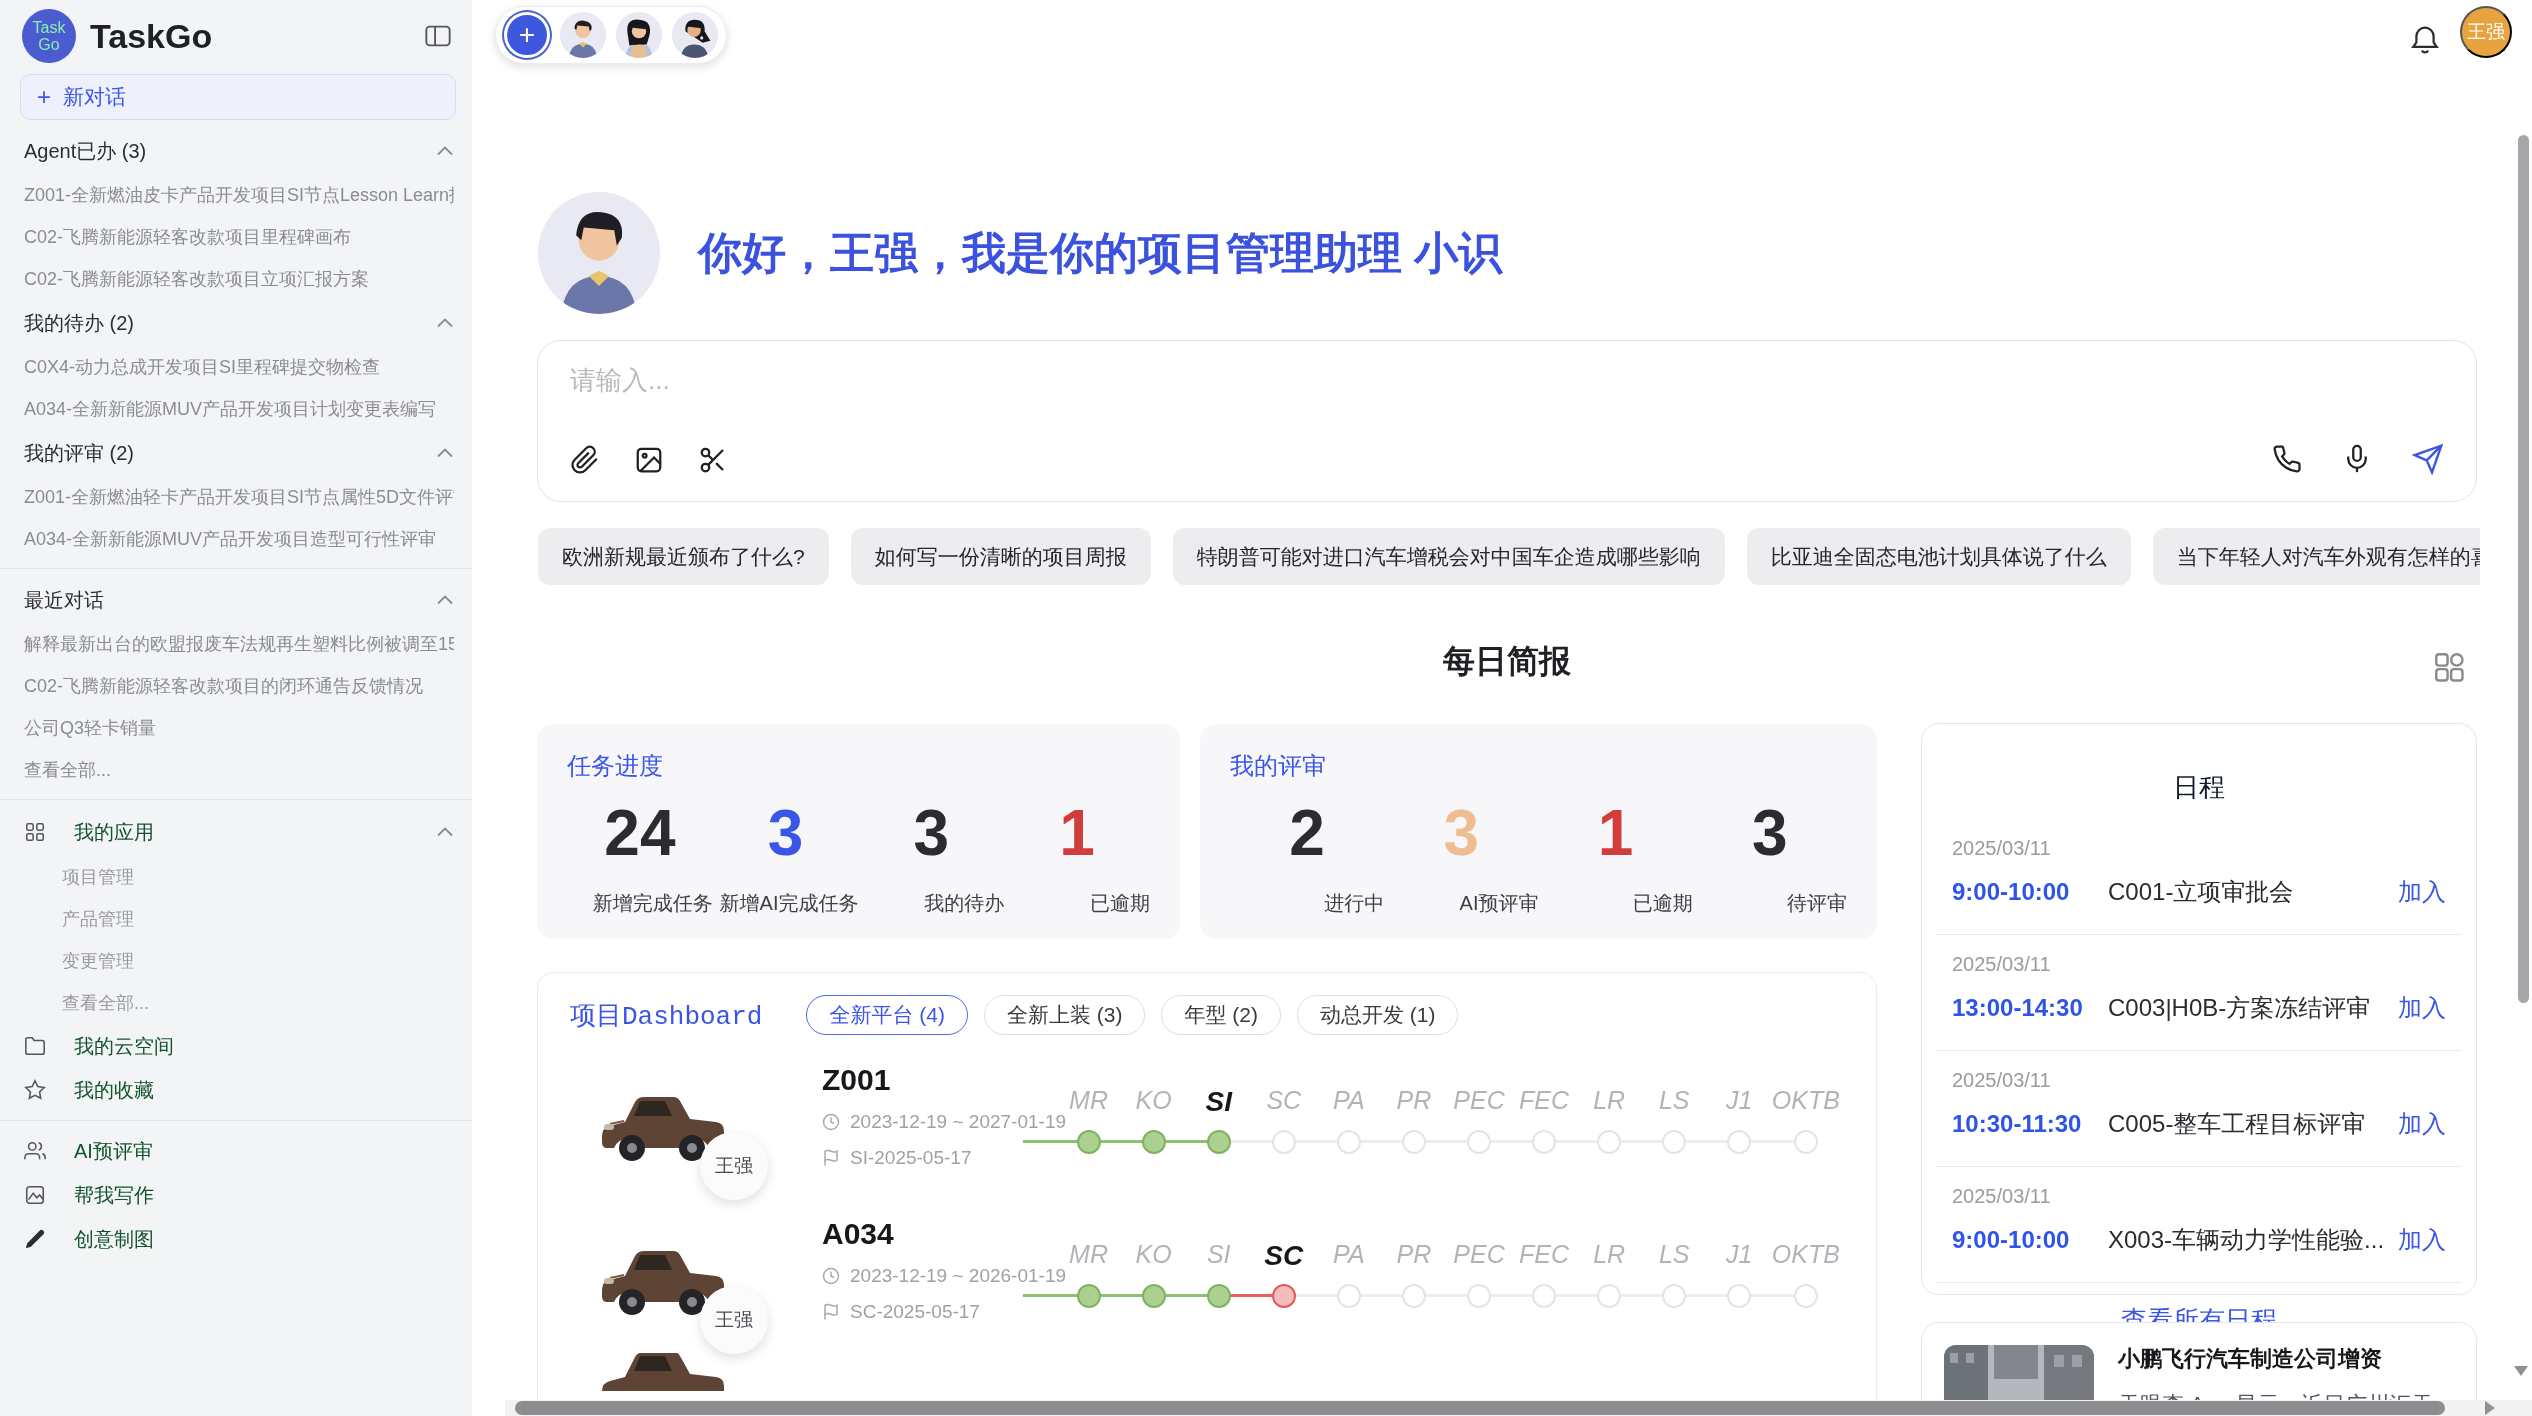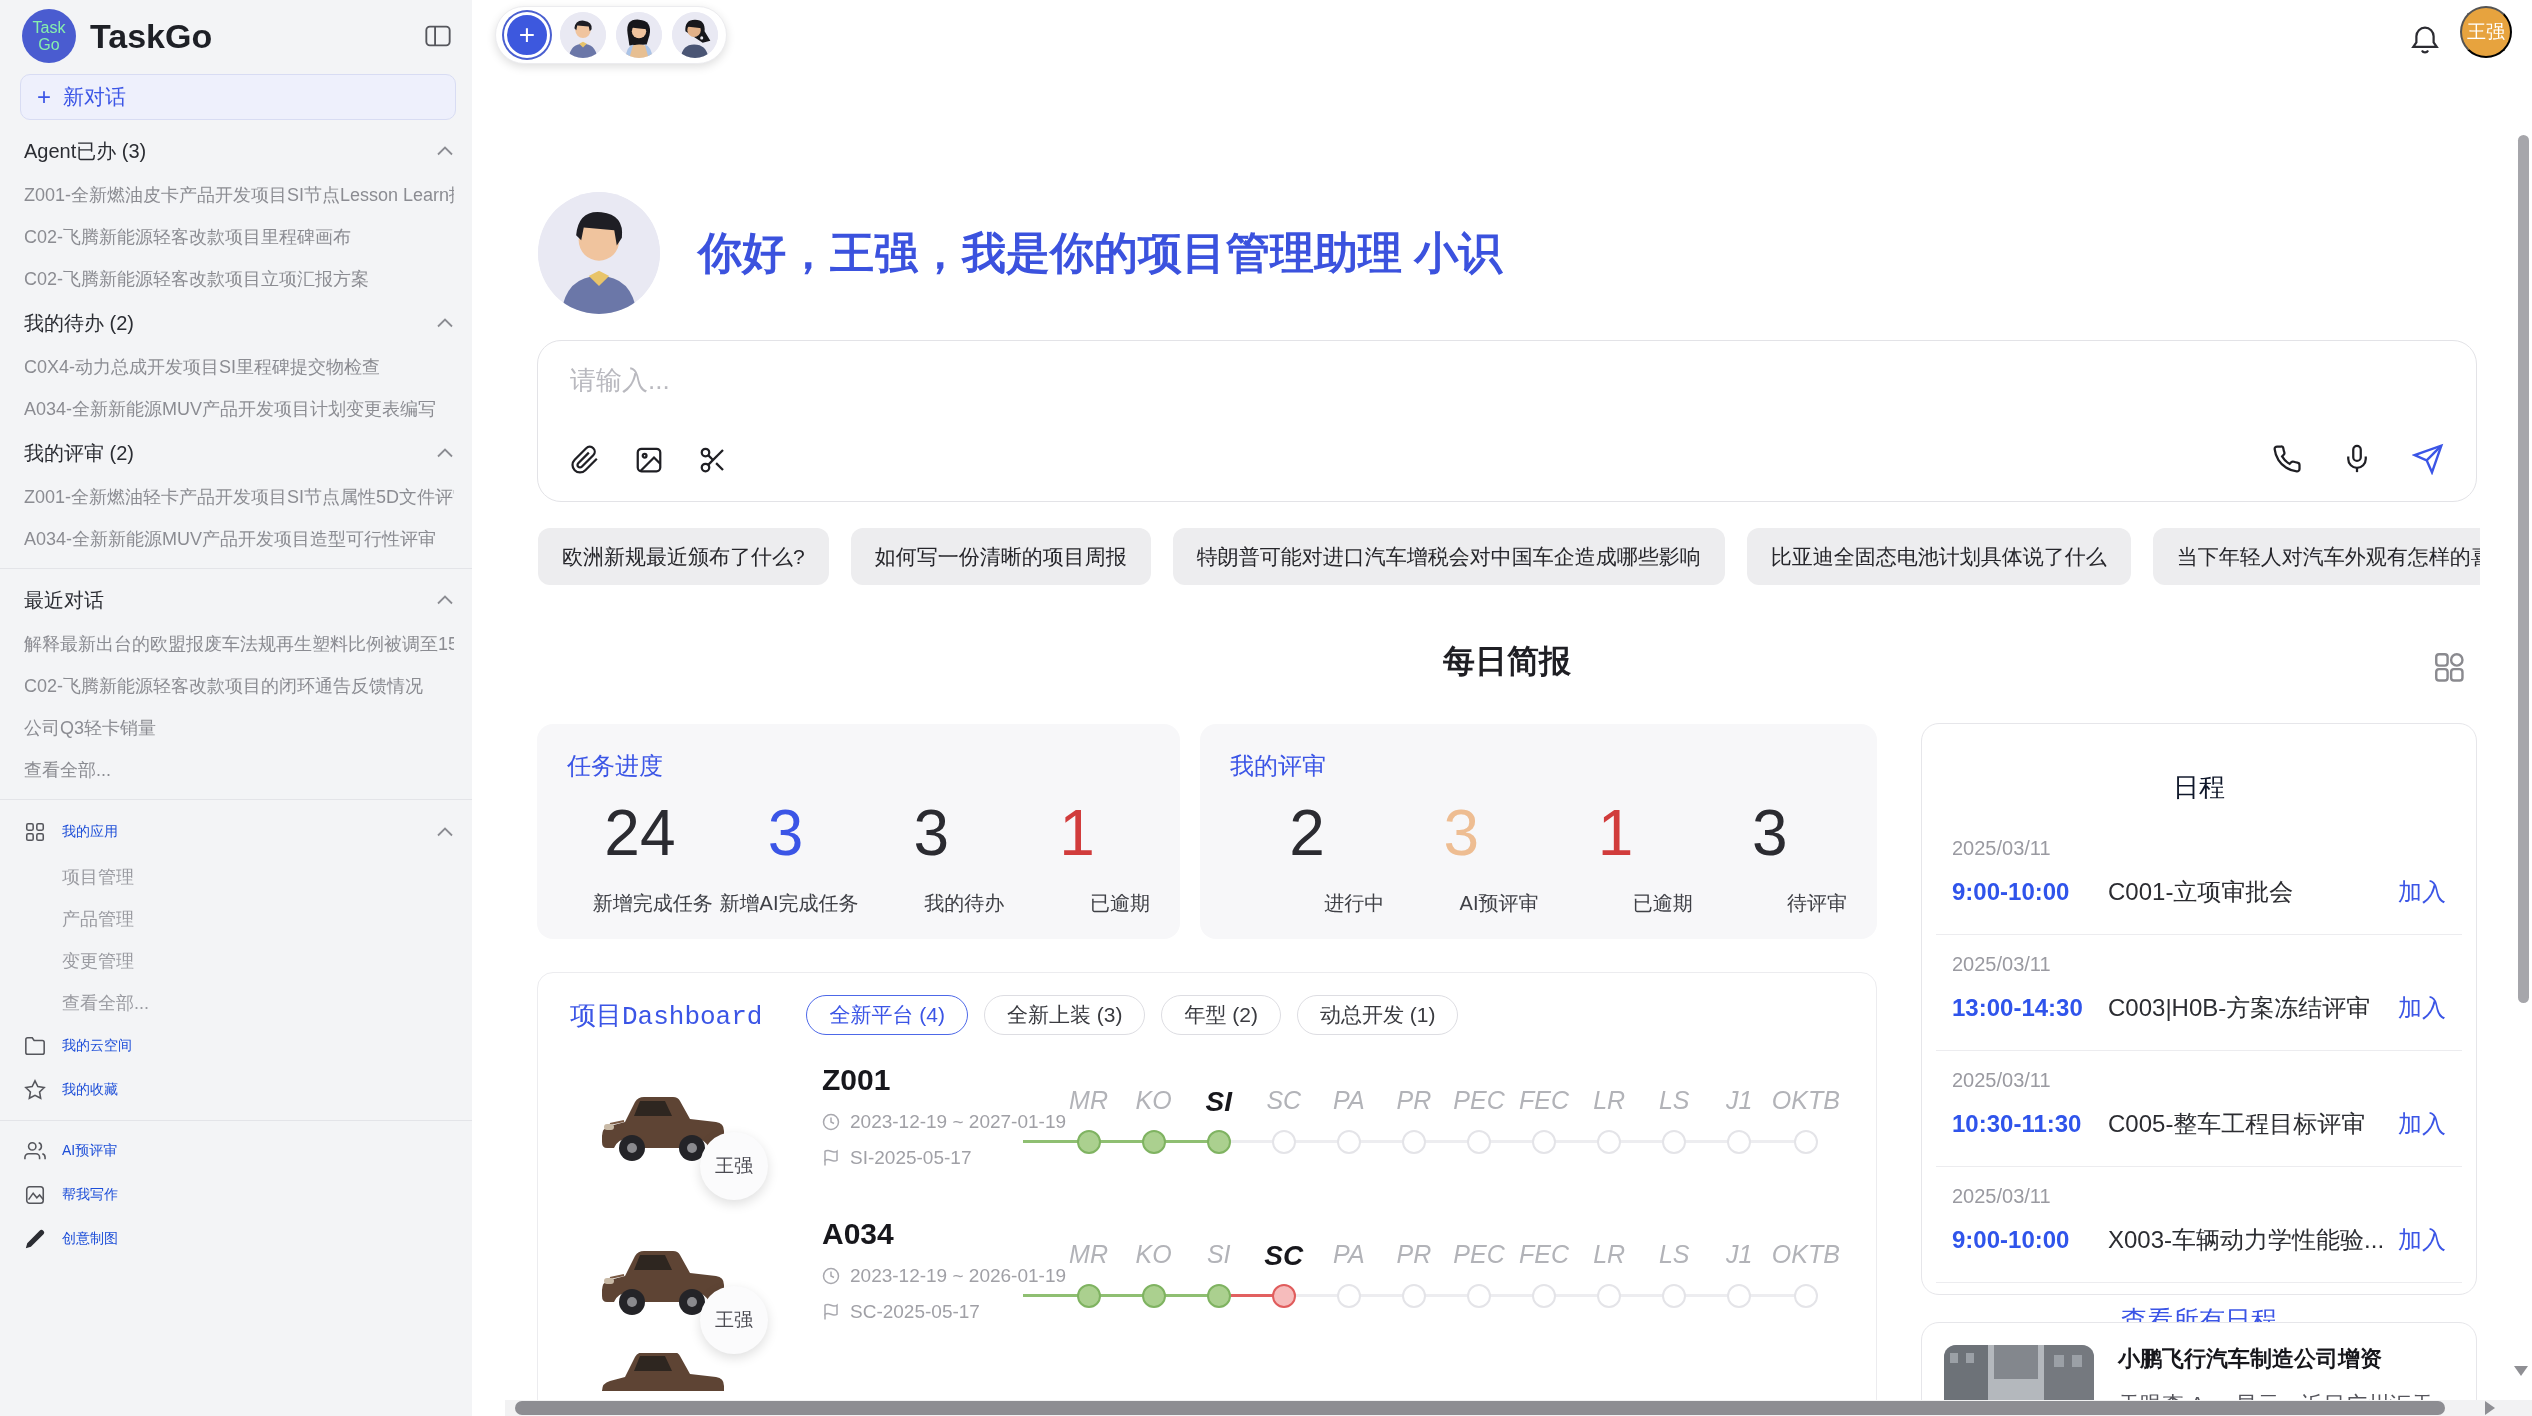--- a/index.html
+++ b/index.html
@@ -20,22 +20,22 @@
   .new-chat { margin:10px 16px 0 20px; height:46px; width:436px; border-radius:10px;
     background:#eef0fc; border:1px solid #d8dcf3; display:flex; align-items:center; gap:12px;
     padding:0 16px; color:#3b55e6; font-size:21px; cursor:pointer; }
   .new-chat .plus { font-size:24px; font-weight:400; }
   .sb-list { padding:8px 18px 0 24px; }
   .sb-group-head { display:flex; justify-content:space-between; align-items:center;
     height:46px; font-size:20px; color:#2b2d33; font-weight:500; cursor:pointer; }
   .sb-item { height:42px; line-height:42px; font-size:18px; color:#8b8c92;
     white-space:nowrap; overflow:hidden; cursor:pointer; }
   .sb-divider { border:none; border-top:1px solid #e3e4e8; margin:8px -18px 8px -24px; }
-  .sb-row { display:flex; align-items:center; gap:16px; height:44px; font-size:14px;
-    color:#1d4ed8; cursor:pointer; }
+  .sb-row { display:flex; align-items:center; gap:28px; height:44px; font-size:20px;
+    color:#14532d; cursor:pointer; }
   .sb-row.head { height:48px; font-weight:500; }
   .sb-row .spacer { flex:1; }
   .sb-sub { padding-left:38px; height:42px; line-height:42px; font-size:18px;
     color:#9a9ba1; cursor:pointer; white-space:nowrap; overflow:hidden; }
   .gray-icon { color:#55565c; }
 
   
   .main { position:absolute; left:472px; top:0; right:0; bottom:0; background:#fff; overflow:hidden; }
 
   .agent-pill { position:absolute; left:23px; top:6px; height:58px; border-radius:29px;
@@ -73,21 +73,21 @@
   .brief-title { font-size:32px; font-weight:700; color:#1f1f24; }
   .brief-grid { position:absolute; left:1956px; top:646px; cursor:pointer; }
 
   .stat-card { position:absolute; top:724px; height:215px; background:#f7f7f9; border-radius:16px;
     padding:26px 30px 0 30px; }
   .stat-card.c1 { left:65px; width:643px; }
   .stat-card.c2 { left:728px; width:677px; }
   .stat-card-title { font-size:24px; color:#3b55e6; }
   .stats { display:flex; margin-top:16px; }
   .stat { flex:1; text-align:center; }
-  .stat-value { font-size:64px; font-weight:400; line-height:1.1; color:#2b2b31; }
+  .stat-value { font-size:64px; font-weight:700; line-height:1.1; color:#2b2b31; }
   .stat-label { margin-top:22px; font-size:20px; color:#3f4046;text-align:right; }
 
   .dash-card { position:absolute; left:65px; top:972px; width:1340px; height:480px;
     border:1px solid #ececef; border-radius:16px; background:#fff; overflow:hidden; }
   .dash-head { display:flex; align-items:center; gap:44px; padding:22px 30px 6px 32px; }
   .dash-title { font-size:26px; color:#3b55e6;font-family:Liberation Mono, monospace; }
   .tabs { display:flex; gap:16px; }
   .tab { height:40px; padding:0 22px; border:1px solid #dddde2; border-radius:20px;
     font-size:21px; color:#3a3b40; background:#fff; display:flex; align-items:center;
     cursor:pointer; font-family:inherit; white-space:nowrap; }

